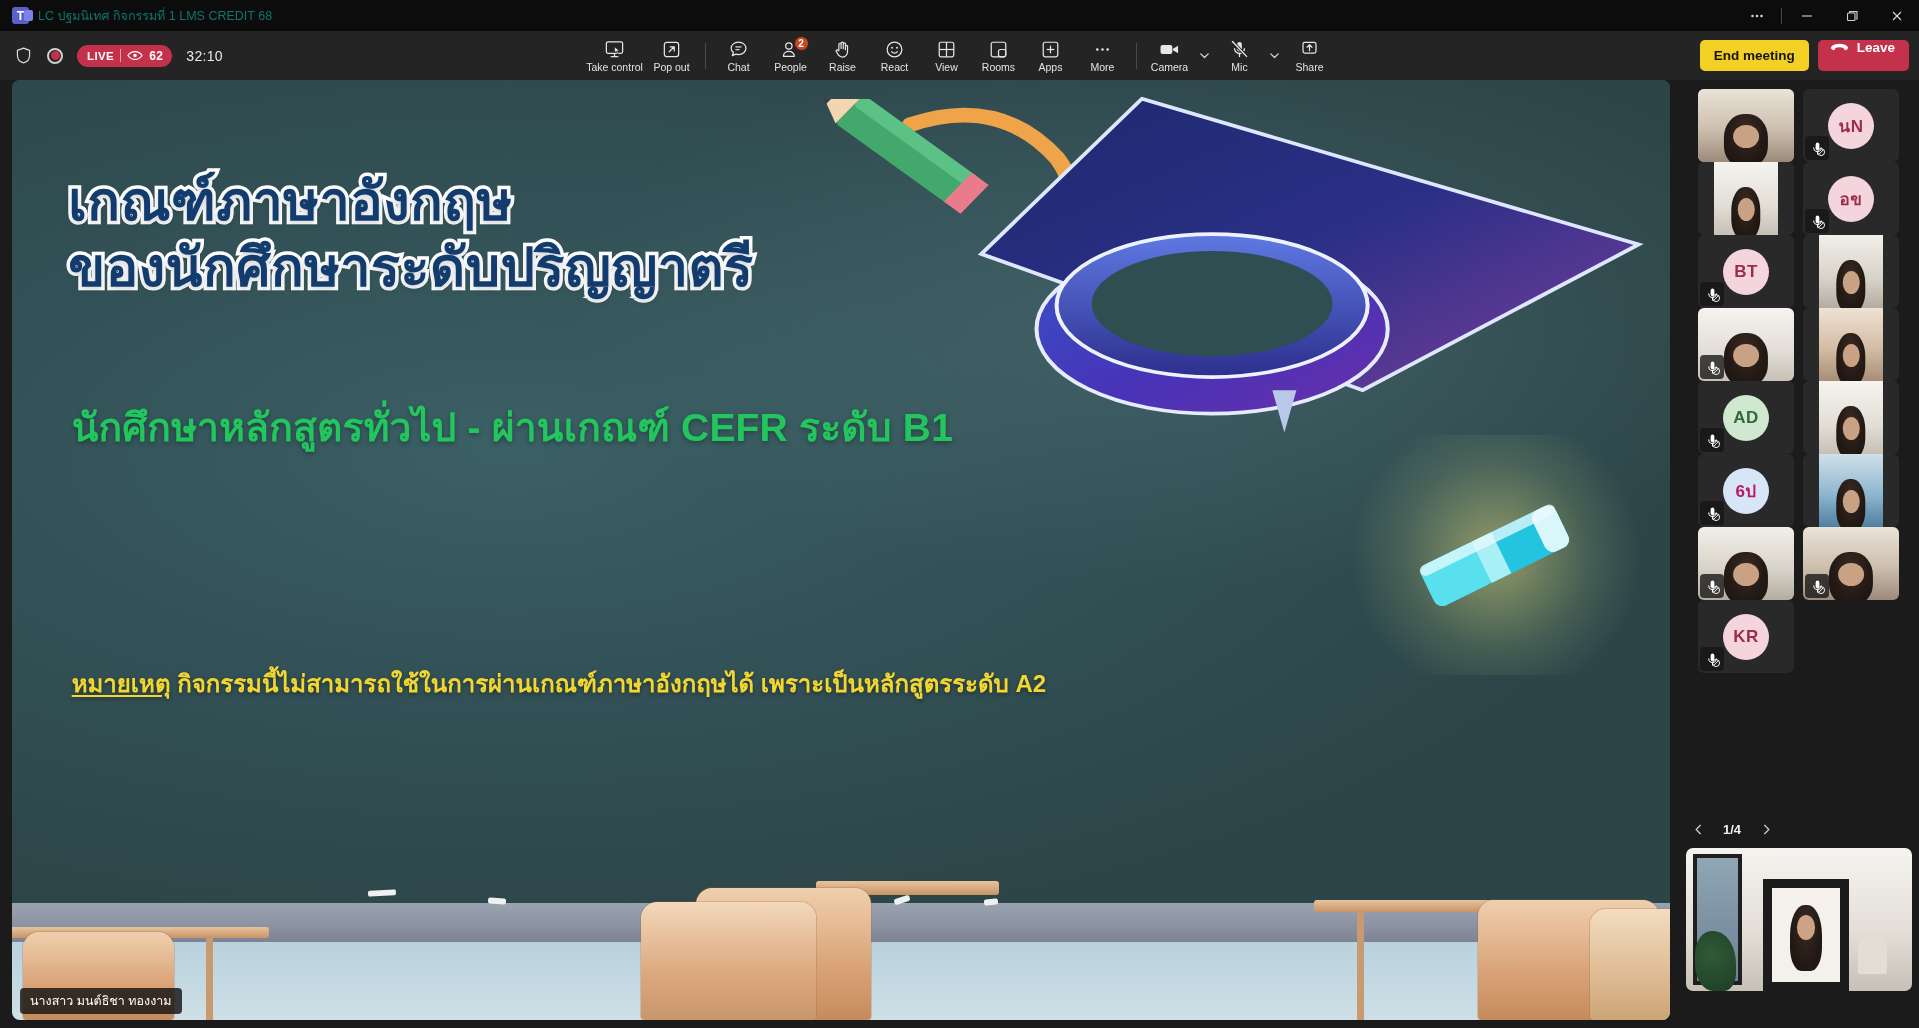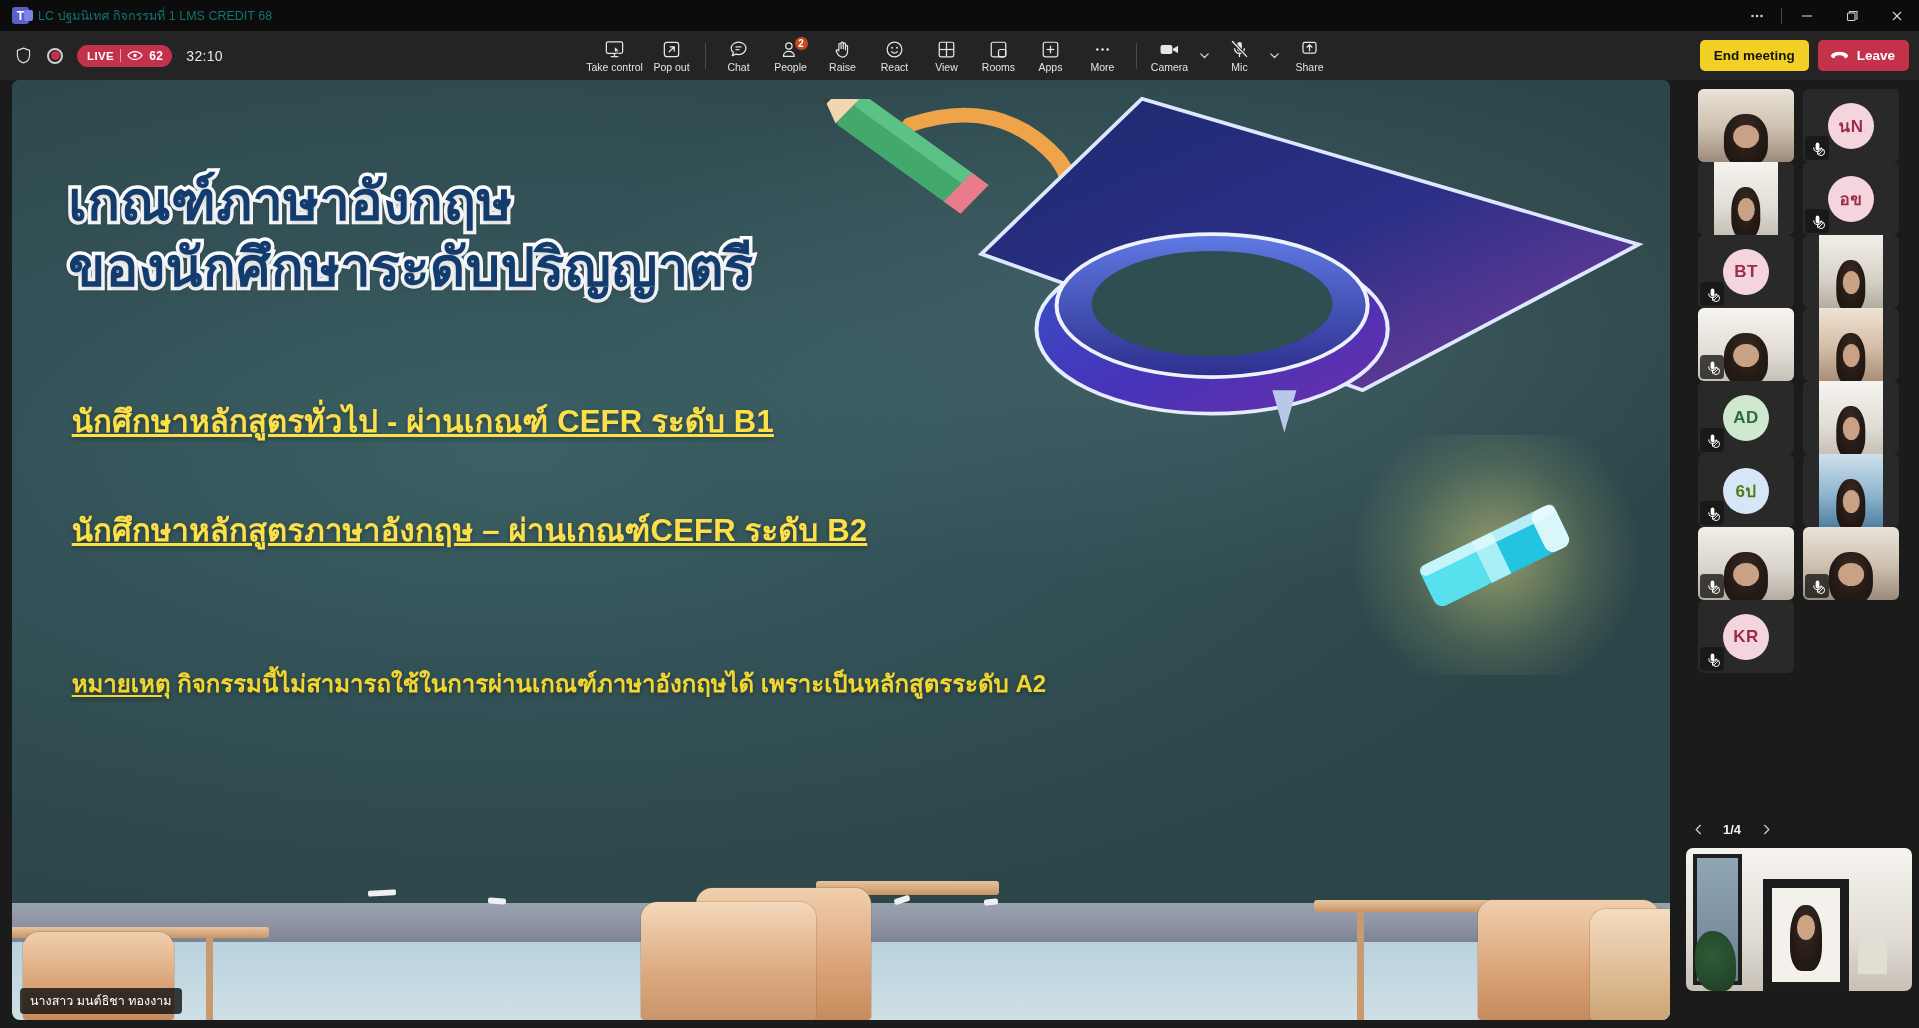--- a/index.html
+++ b/index.html
@@ -85,21 +85,21 @@
 
   .tl-right { margin-left: auto; display: flex; align-items: center; gap: 9px; padding-right: 10px; }
   .btn-end {
     height: 31px; padding: 0 14px; border-radius: 5px; background: #f2d024;
     color: #141414; font-size: 13.5px; font-weight: bold; display: flex;
     align-items: center; cursor: pointer; white-space: nowrap;
   }
   .btn-leave {
     height: 31px; padding: 0 14px 0 12px; border-radius: 5px; background: #c4314b;
     color: #fff; font-size: 13.5px; font-weight: bold; display: flex;
-    align-items: center; gap: 8px; cursor: pointer; white-space: nowrap;
+    align-items: flex-start; gap: 8px; cursor: pointer; white-space: nowrap;
   }
 
   
   #stage {
     position: absolute; top: 80px; left: 12px;
     width: 1658px; height: 940px; border-radius: 8px; overflow: hidden;
     background: #2e4e52;
   }
   #slide { position: absolute; inset: 0; overflow: hidden; }
   .board {
@@ -149,24 +149,23 @@
   .slide-title {
     position: absolute; left: 3.4%; top: 9.5%; width: 62%;
     font-size: 54px; line-height: 1.22; font-weight: bold;
     color: #123b6e;
     -webkit-text-stroke: 7px #ffffff;
     paint-order: stroke fill;
     text-shadow: 0 3px 6px rgba(0,0,0,.18);
     letter-spacing: .5px;
   }
   .slide-line {
-    position: absolute; left: 3.6%; color: #fde047; font-weight: bold;
-    font-size: 31px; letter-spacing: .2px; white-space: nowrap;
+    position: absolute; left: 3.6%; color: #22c55e; font-weight: bold;
+    font-size: 39px; letter-spacing: .2px; white-space: nowrap;
     text-shadow: 0 2px 5px rgba(0,0,0,.33);
-    text-decoration: underline;
   }
   .slide-line.l1 { top: 33.6%; }
   .slide-line.l2 { top: 45.2%; }
   .slide-note {
     position: absolute; left: 3.6%; top: 62.1%; color: #f3d730;
     font-weight: bold; font-size: 24px; white-space: nowrap;
     text-shadow: 0 2px 4px rgba(0,0,0,.38);
   }
   .slide-note u { text-decoration: underline; text-underline-offset: 3px; }
 
@@ -552,21 +551,20 @@
         <div class="seat" style="left:40%;width:42%;height:80%"></div>
         <div class="seat" style="left:66%;width:42%;height:74%;background:linear-gradient(180deg,#f3dcc0 0%, #debb93 60%, #cba574 100%)"></div>
       </div>
 
       <div class="slide-title">
         <div>เกณฑ์ภาษาอังกฤษ</div>
         <div>ของนักศึกษาระดับปริญญาตรี</div>
       </div>
 
       <div class="slide-line l1">นักศึกษาหลักสูตรทั่วไป  -  ผ่านเกณฑ์ CEFR ระดับ B1</div>
-      <div class="slide-line l2">นักศึกษาหลักสูตรภาษาอังกฤษ – ผ่านเกณฑ์CEFR ระดับ B2</div>
 
       <div class="slide-note">
         <u>หมายเหตุ</u><span> กิจกรรมนี้ไม่สามารถใช้ในการผ่านเกณฑ์ภาษาอังกฤษได้ เพราะเป็นหลักสูตรระดับ A2</span>
       </div>
     </div>
 
     <div id="presenter-name">นางสาว มนต์ธิชา ทองงาม</div>
   </div>
 
   <div id="rail">
@@ -652,21 +650,21 @@
   <line x1="11.5" y1="16.9" x2="16.9" y2="11.5" stroke="#fff" stroke-width="1.15"></line>
 </svg>
           </div>
         </div>
         <div class="tile">
           <div class="vid v-bright portrait">
             <div class="head"></div>
           </div>
         </div>
         <div class="tile">
-          <div class="avatar" style="background: rgb(214, 230, 247); color: #4d7c0f;">6ป</div>
+          <div class="avatar" style="background: rgb(214, 230, 247); color: #be185d;">6ป</div>
           <div class="mic-badge">
             <svg width="17" height="17" viewBox="0 0 20 20">
   <path d="M10 3a2.2 2.2 0 0 1 2.2 2.2v4.4a2.2 2.2 0 0 1-4.4 0V5.2A2.2 2.2 0 0 1 10 3Z" fill="#fff"></path>
   <path d="M5.6 9.2c0 2.4 2 4.4 4.4 4.4s4.4-2 4.4-4.4" fill="none" stroke="#fff" stroke-width="1.25" stroke-linecap="round"></path>
   <line x1="10" y1="13.6" x2="10" y2="16.6" stroke="#fff" stroke-width="1.25" stroke-linecap="round"></line>
   <circle cx="14.2" cy="14.2" r="4.1" fill="none" stroke="#fff" stroke-width="1.15"></circle>
   <line x1="11.5" y1="16.9" x2="16.9" y2="11.5" stroke="#fff" stroke-width="1.15"></line>
 </svg>
           </div>
         </div>

